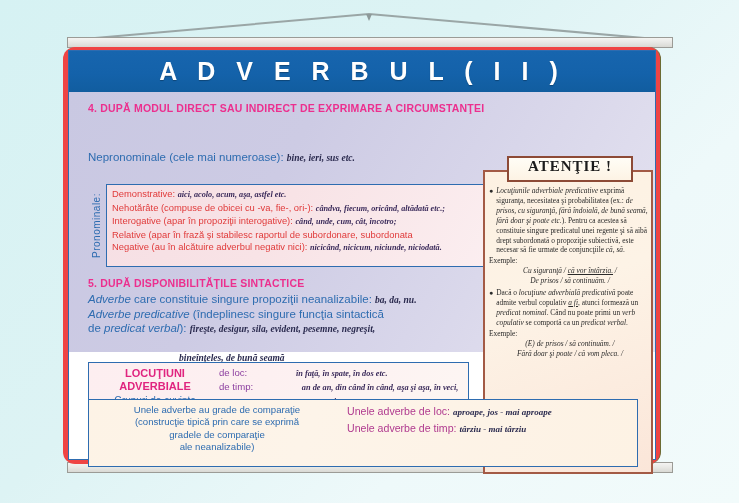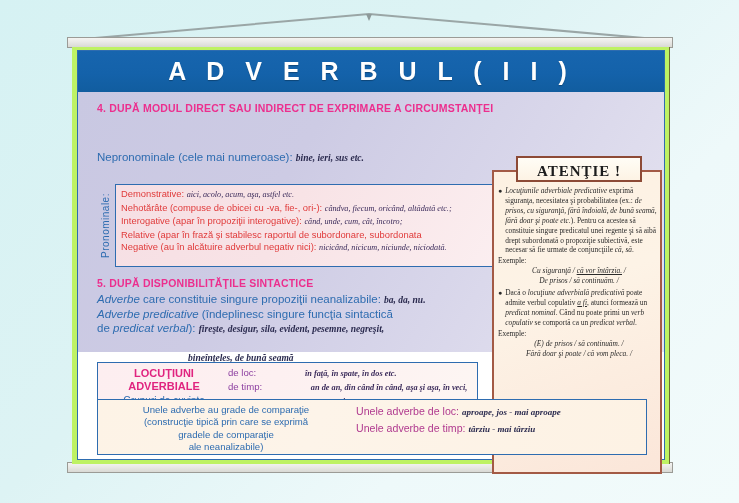--- a/index.html
+++ b/index.html
@@ -19,24 +19,25 @@
     position:absolute;height:11px;
     background:linear-gradient(180deg,#f4f4f2 0%,#e9e9e6 45%,#d9d9d4 100%);
     border:1px solid #9b9b96;
     box-sizing:border-box;
   }
   .rail.top{left:67px;top:37px;width:606px;}
   .rail.bottom{left:67px;top:462px;width:606px;}
 
   
   .sheet{
-    position:absolute;left:72px;top:47px;width:598px;height:417px;
-    background:#bef264;
+    position:absolute;left:63px;top:47px;width:598px;height:417px;
+    background:#ef4444;
     box-sizing:border-box;
     border-right:1px solid #6b6b33;
+    border-radius:12px;
   }
   .inner{
     position:absolute;left:5px;top:3px;width:588px;height:410px;
     box-sizing:border-box;
     border:1px solid #2e6cb0;
     background:#fff;
   }
 
   
   .titlebar{
@@ -84,21 +85,21 @@
     position:absolute;left:18px;top:0;width:382px;height:83px;
     background:linear-gradient(120deg,#f6dfe4 0%,#f8e3e6 45%,#fbeef0 100%);
     border:1.5px solid #2e6cb0;
     box-sizing:border-box;
     padding:3px 4px 0 5px;
   }
   .pron-box .row{
     color:#e03a3a;font-size:9.4px;line-height:12.6px;white-space:nowrap;
   }
   .pron-box .row .w{
-    color:#3a2a5a;font-size:8.2px;font-style:italic;font-weight:normal;
+    color:#3a2a5a;font-size:8.2px;font-style:italic;font-weight:bold;
     font-family:"Liberation Serif", serif;
   }
 
   
   .s5-head{position:absolute;left:19px;top:185px;}
   .s5-l1{position:absolute;left:19px;top:201px;}
   .s5-l2{position:absolute;left:19px;top:216px;}
   .s5-l3{position:absolute;left:19px;top:230px;}
   .s5-l5{position:absolute;left:110px;top:259px;}
   .ital{font-style:italic;}
@@ -108,21 +109,21 @@
     position:absolute;left:414px;top:78px;width:170px;height:304px;
     background:linear-gradient(160deg,#fdf1e2 0%,#fdf3e6 40%,#fbe6d9 100%);
     border:2px solid #a35a45;
     box-sizing:border-box;
   }
   .atentie-title{
     position:absolute;left:22px;top:-16px;width:126px;height:26px;
     background:linear-gradient(180deg,#fffdf6 0%,#fdf3e4 100%);
     border:2px solid #8d4a36;
     box-sizing:border-box;
-    display:flex;align-items:flex-end;justify-content:center;
+    display:flex;align-items:flex-start;justify-content:center;
   }
   .atentie-title span{
     color:#1c1c1c;font-size:15px;font-weight:bold;letter-spacing:1px;
     font-family:"Liberation Serif", serif;
   }
   .at-body{
     position:absolute;left:4px;top:14px;width:162px;
     font-family:"Liberation Serif", serif;
     color:#2a2a2a;font-size:7.4px;line-height:9.9px;
   }
@@ -157,21 +158,21 @@
     padding-left:46px;
   }
   .loc-right .ind{padding-left:34px;}
 
   
   .panel-bottom{
     position:absolute;left:0;top:348px;width:100%;height:62px;
     box-sizing:border-box;
   }
   .bb{
-    position:absolute;left:19px;top:0;width:550px;height:56px;
+    position:absolute;left:19px;top:0;width:550px;height:68px;
     background:linear-gradient(110deg,#fdf3e6 0%,#fdf4e9 40%,#fdf2e4 100%);
     border:1.5px solid #2e6cb0;
     box-sizing:border-box;
   }
   .bb-left{position:absolute;left:4px;top:4px;width:248px;text-align:center;
     color:#2e6cb0;font-size:9.6px;line-height:12.4px;}
   .bb-right{position:absolute;left:258px;top:4px;width:288px;
     color:#b03a8f;font-size:10.6px;line-height:15.5px;}
   .bb-right .lr{white-space:nowrap;}
   .bb-right .v{

